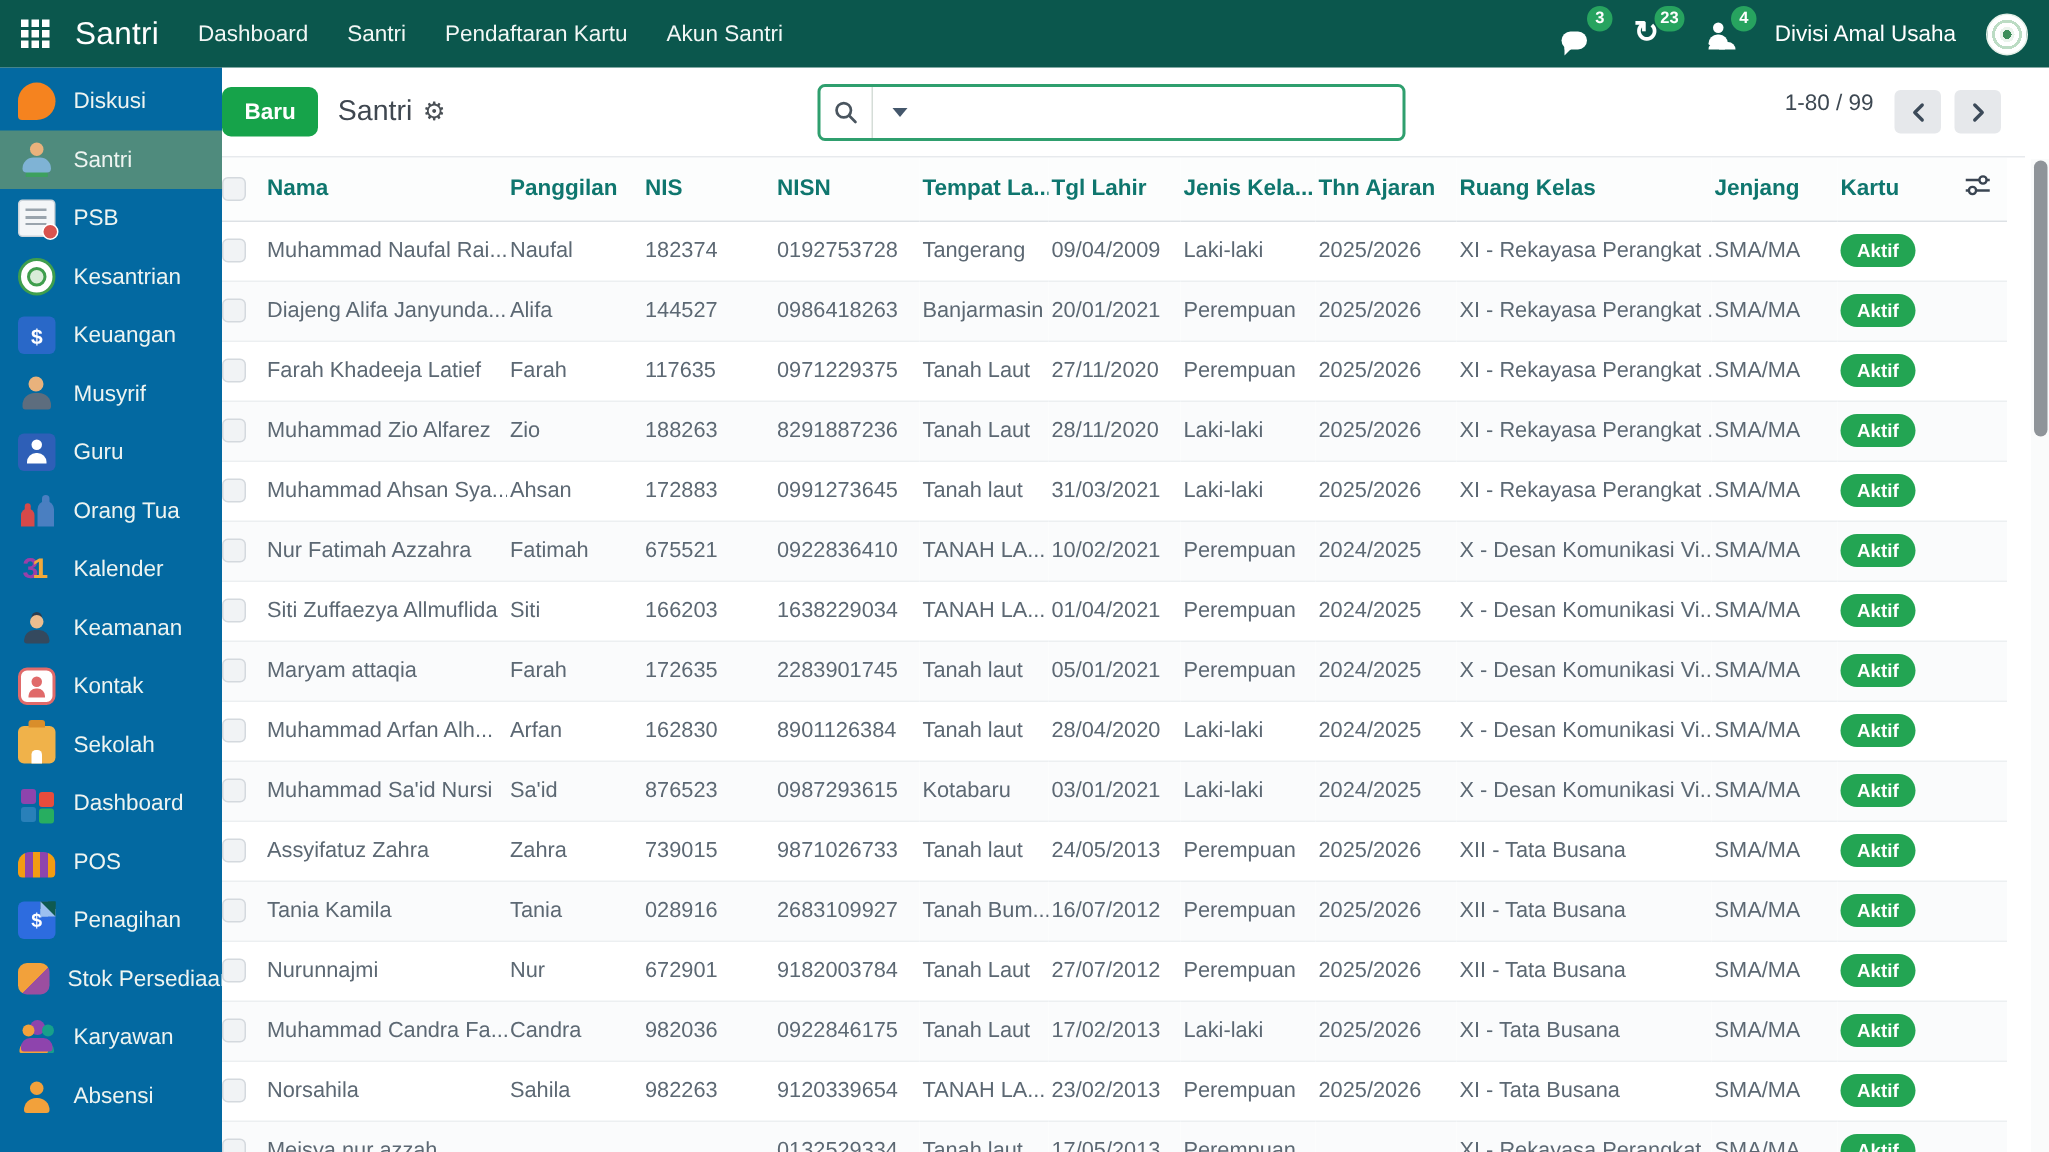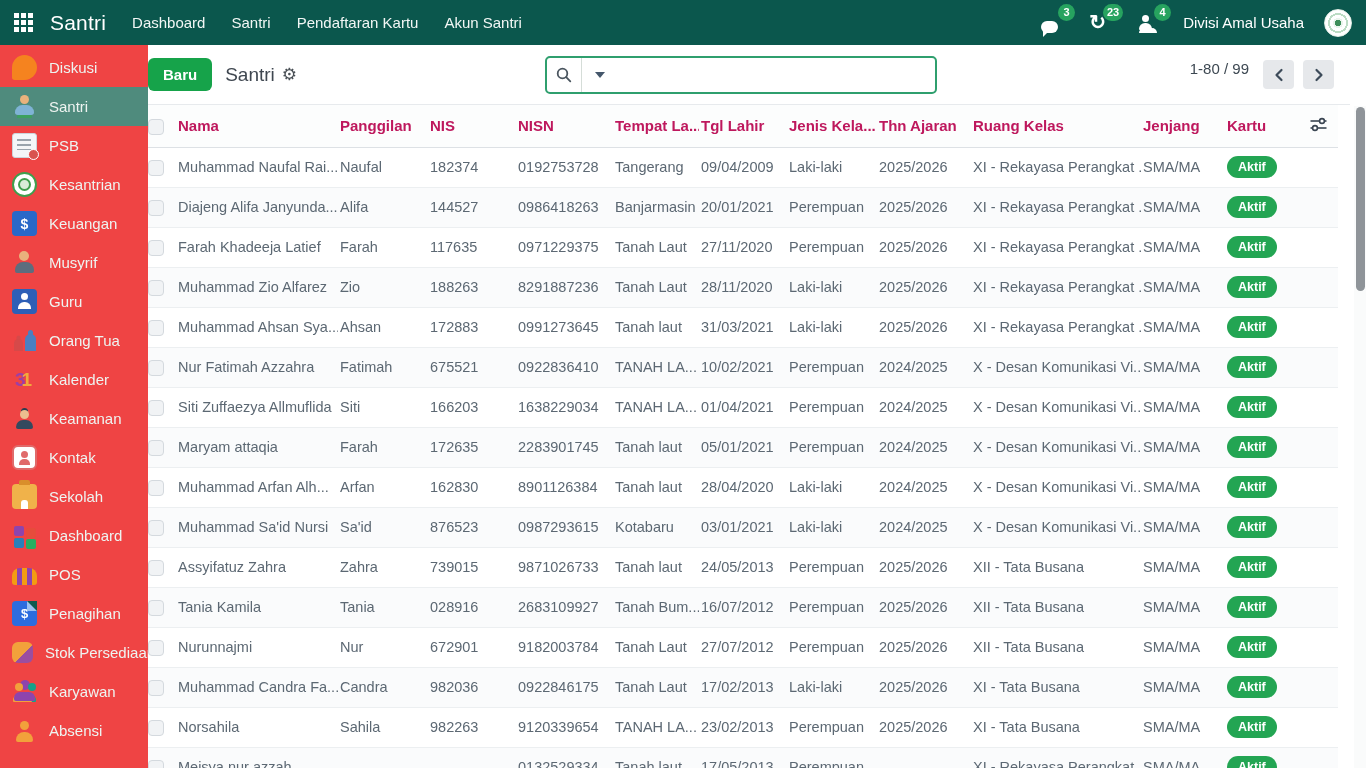--- a/index.html
+++ b/index.html
@@ -21,21 +21,21 @@
   .ico-history::before { content:"\21BB"; color:#fff; font-size:20px; font-weight:bold; line-height:20px; }
   .ico-user-activity { width:18px; height:16px; }
   .ico-user-activity::before { content:""; position:absolute; left:5px; top:-2px; width:7px; height:7px; background:#fff; border-radius:50%; }
   .ico-user-activity::after { content:""; position:absolute; left:2px; top:6px; width:13px; height:7px; background:#fff; border-radius:6px 6px 1px 1px; box-shadow:-1px 4px 0 -1px #fff, 6px 4px 0 -1px #fff; }
   .nbadge { position:absolute; top:-7px; right:-8px; min-width:17px; height:17px; padding:0 4px; background:#27a35f; border-radius:9px; color:#fff; font-size:11px; font-weight:bold; display:flex; align-items:center; justify-content:center; }
   .division { color:#fff; font-size:15px; }
   .avatar { width:28px; height:28px; border-radius:50%; flex:none; cursor:pointer;
     background:radial-gradient(circle at 50% 50%, #3e8e5a 0 3px, #eaf4ec 3px 5px, #ffffff 5px 8px, #bcdcc4 8px 10px, #ffffff 10px); border:1px solid #e4efe7; }
 
   
-  .sidebar { position:fixed; top:45px; left:0; width:148px; bottom:0; background:#ef4444; padding-top:3px; overflow:hidden; z-index:40; }
+  .sidebar { position:fixed; top:45px; left:0; width:148px; bottom:0; background:#0369a1; padding-top:3px; overflow:hidden; z-index:40; }
   .sb-item { display:flex; align-items:center; gap:12px; height:39px; padding:0 12px; color:#eef4f1; font-size:15px; cursor:pointer; white-space:nowrap; }
   .sb-item.active { background:#4f8b7d; }
   .s-icon { width:25px; height:25px; flex:none; position:relative; border-radius:5px; display:flex; align-items:center; justify-content:center; color:#fff; font-weight:bold; font-size:13px; }
 
   .si-chat-bubble { background:#f5831f; border-radius:55% 55% 55% 12%; }
   .si-student::before { content:""; position:absolute; top:1px; left:8px; width:9px; height:9px; background:#e9b27c; border-radius:50%; }
   .si-student::after { content:""; position:absolute; top:11px; left:3px; width:19px; height:10px; background:#7fb3d5; border-radius:8px 8px 3px 3px; box-shadow:0 5px 0 -2px #3da05f; }
   .si-document { background:#f4f6f8; border:1px solid #cdd4da; border-radius:3px; }
   .si-document::before { content:""; position:absolute; top:5px; left:4px; width:14px; height:11px;
     background:repeating-linear-gradient(#9aa4ad 0 2px, transparent 2px 5px); }
@@ -92,21 +92,21 @@
 
   .pager { margin-left:auto; display:flex; align-items:flex-start; gap:9px; }
   .range { font-size:15px; color:#3d4852; margin-right:5px; }
   .pg-btn { width:31px; height:29px; background:#e6e8eb; border:none; border-radius:4px; display:flex; align-items:center; justify-content:center; cursor:pointer; }
 
   
   table { border-collapse:collapse; table-layout:fixed; width:1206px; }
   col.w1{width:44px} col.w2{width:162px} col.w3{width:90px} col.w4{width:88px} col.w5{width:97px}
   col.w6{width:86px} col.w7{width:88px} col.w8{width:90px} col.w9{width:94px} col.w10{width:170px}
   col.w11{width:84px} col.w12{width:77px} col.w13{width:36px}
-  thead th { height:42px; text-align:left; font-size:15px; font-weight:bold; color:#be185d; border-bottom:1px solid #dde1e5; background:#fcfdfd; padding:0 6px 0 2px; white-space:nowrap; overflow:hidden;margin-left:33px; }
+  thead th { height:42px; text-align:left; font-size:15px; font-weight:bold; color:#0f766e; border-bottom:1px solid #dde1e5; background:#fcfdfd; padding:0 6px 0 2px; white-space:nowrap; overflow:hidden;margin-left:33px; }
   tbody td { height:40px; font-size:14.5px; color:#5c6873; border-bottom:1px solid #eceff1; padding:0 6px 0 2px; white-space:nowrap; overflow:hidden; }
   tbody tr:nth-child(even) td { background:#fafbfc; }
   .c-check { padding-left:16px !important; }
   .checkbox { display:inline-block; width:16px; height:16px; background:#f1f3f5; border:1px solid #d4d9de; border-radius:4px; vertical-align:middle; cursor:pointer; }
   .badge { display:inline-block; background:#23a553; color:#fff; font-size:12.5px; font-weight:bold; padding:4px 11px; border-radius:12px; }
   .c-filter { text-align:center; }
 
   
   .vscroll { position:fixed; top:106px; right:0; width:12px; bottom:0; background:#fafbfb; }
   .vthumb { margin:1px 1.5px 0 auto; width:9px; height:184px; background:#8f9499; border-radius:5px; }

